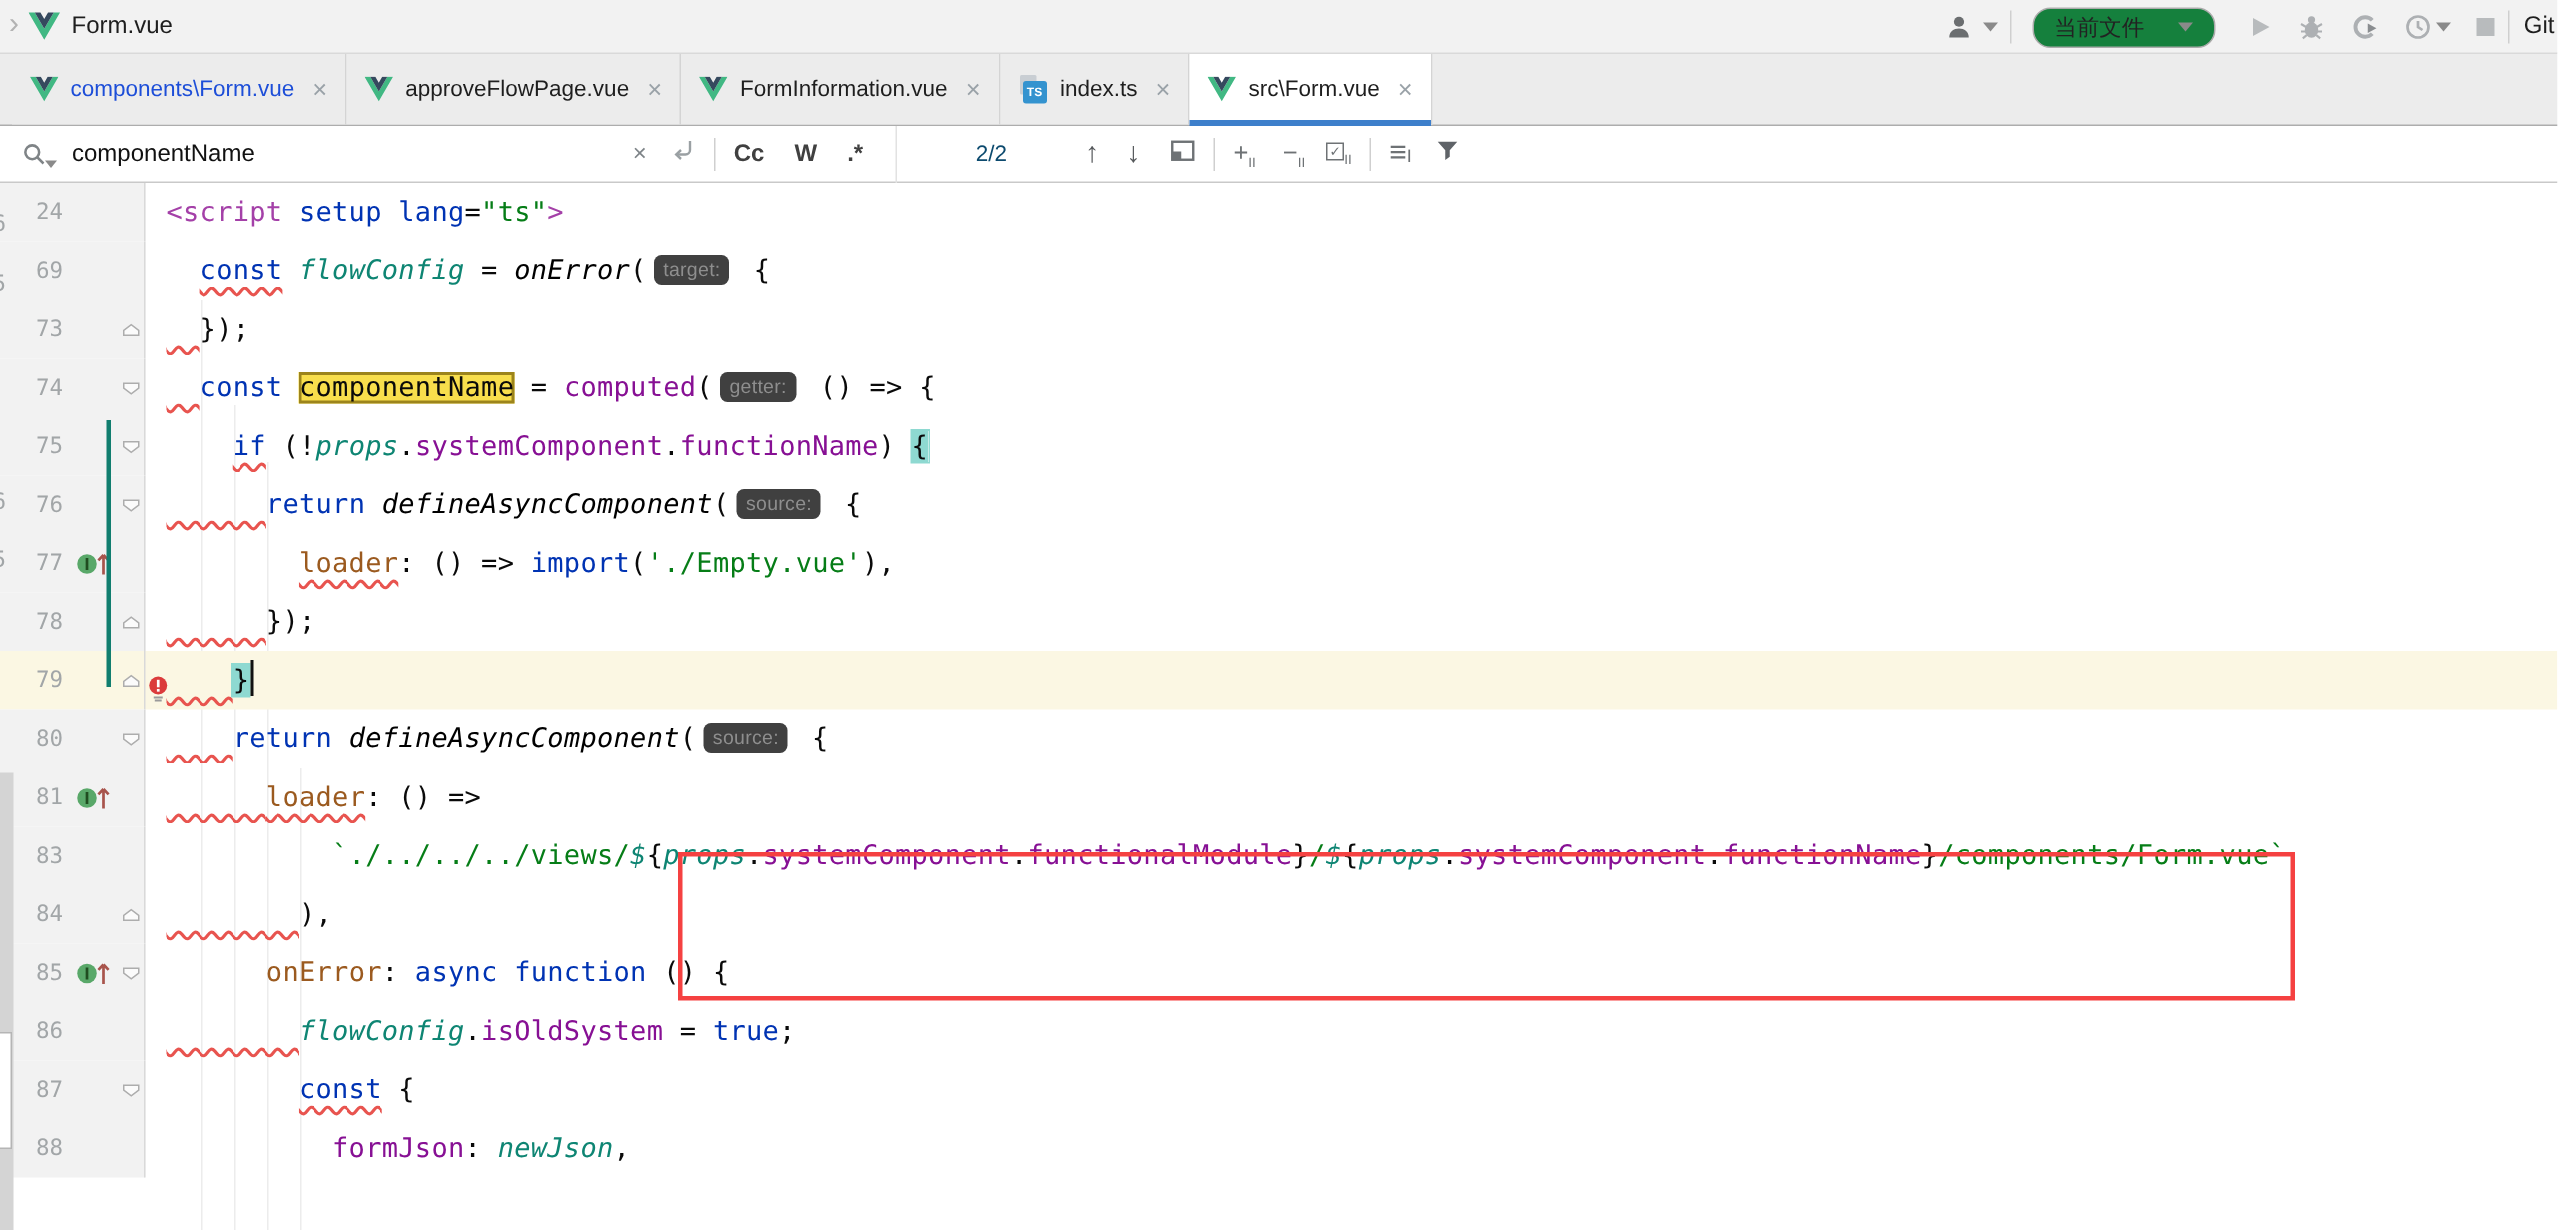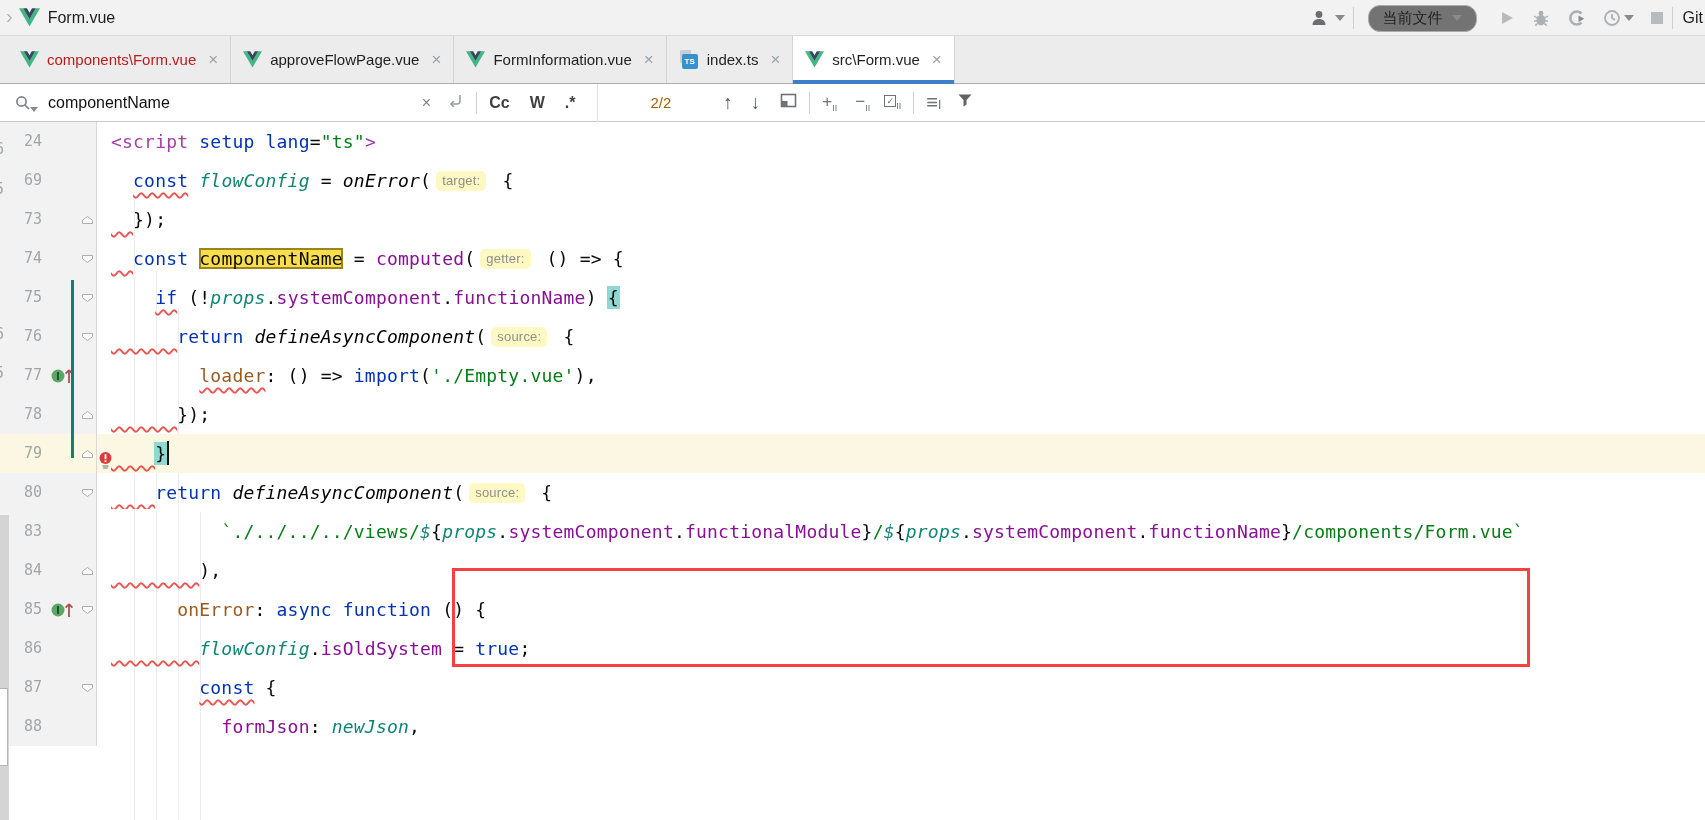--- a/index.html
+++ b/index.html
@@ -10,56 +10,56 @@
   
   .titlebar { position:absolute; left:0; top:0; width:100%; height:36px;
               background:#F2F2F2; border-bottom:1px solid #D9D9D9;
               display:flex; align-items:center; }
   .tb-chevron { color:#B3B3B3; font-size:20px; margin:0 6px 2px 6px; }
   .tb-title { font-size:16px; color:#1E1E1E; margin-left:8px; }
   .tb-right { position:absolute; right:2px; top:0; height:36px; display:flex;
               align-items:center; }
   .vsep { width:1px; height:22px; background:#CFCFCF; }
   .tb-btn { height:27px; border:1px solid #ABABAB; border-radius:12px;
-            background:#737373; display:flex; align-items:center; gap:9px;
+            background:#15803d; display:flex; align-items:center; gap:22px;
             padding:0 14px; margin:0 14px; font-size:15px; color:#222; }
   .chev-down { width:0; height:0; border-left:5px solid transparent;
                border-right:5px solid transparent; border-top:6px solid #8A8A8A; }
   .tb-ic { display:flex; align-items:center; margin:0 8px; }
   .gitlbl { font-size:16px; color:#1E1E1E; margin-left:10px; }
 
   
   .tabbar { position:absolute; left:0; top:36px; width:100%; height:48px;
             background:#ECECEC; border-bottom:1px solid #ADADAD;
             display:flex; align-items:stretch; padding-left:8px; }
   .tab { position:relative; display:flex; align-items:center; gap:8px;
          padding:0 12px; border-right:1px solid #D4D4D4; background:#ECECEC;
          font-size:15px; color:#1E1E1E; cursor:default; }
   .tab.active { background:#FFFFFF; }
-  .tab.modified .tab-label { color:#b91c1c; }
+  .tab.modified .tab-label { color:#1d4ed8; }
   .tab-underline { position:absolute; left:0; right:0; bottom:-1px; height:4px;
                    background:#3D7FCB; }
   .tab-close { color:#9AA2A8; font-size:17px; margin-left:4px; }
   .vue-logo svg { display:block; }
   .ts-wrap { position:relative; width:20px; height:19px; }
   .ts-page { position:absolute; left:1px; top:0; width:11px; height:13px;
              background:#C9CED3; border-radius:1px; }
   .ts-badge { position:absolute; left:3px; top:4px; width:16px; height:15px;
               background:#3493CF; color:#fff; font-size:8px; font-weight:bold;
               display:flex; align-items:center; justify-content:center;
               border-radius:2px; }
 
   
   .searchbar { position:absolute; left:0; top:84px; width:100%; height:38px;
                background:#FFFFFF; border-bottom:1px solid #C9C9C9;
                display:flex; align-items:center; padding-left:14px; }
   .sb-query { font-size:16px; color:#111; margin-left:10px; }
   .sb-gray { color:#7E8488; font-size:16px; }
   .sb-toggle { color:#404040; font-size:16px; font-weight:bold; }
-  .sb-count { font-size:15px; color:#a16207; }
+  .sb-count { font-size:15px; color:#0c4a6e; }
   .sb-arrow { font-size:19px; color:#55585B; font-weight:bold; }
   .ghost { color:#6E7275; font-size:17px; }
   .ghost sub { font-size:9px; }
   .chk { display:inline-flex; align-items:flex-start; }
   .chk .box { width:12px; height:12px; border:1.6px solid #6E7275; font-size:9px;
               color:#6E7275; display:flex; align-items:center; justify-content:center; }
   .lines-ic { font-size:20px; color:#6E7275; letter-spacing:0; }
   .lines-ic .cap { font-size:12px; }
 
   
@@ -83,21 +83,21 @@
   .tk-s  { color:#067D17; }
   .tk-t  { color:#A440A8; }
   .tk-id { color:#0E8573;font-style:italic; }
   .tk-pp { color:#871094;margin-top:24px; }
   .tk-key{ color:#9B5A1F; }
   .tk-fn { color:#000; font-style:italic; }
   .tk-pl { color:#0A0A0A; }
   .sq { text-decoration:underline wavy 1.5px #E8544F; text-underline-offset:5px;
         text-decoration-skip-ink:none; }
   .pill { display:inline-block; font-family:"Liberation Sans",sans-serif;
-          font-size:13px; color:#8E8E8E; background:#fef9c3; border-radius:5px;
+          font-size:13px; color:#8E8E8E; background:#404040; border-radius:5px;
           padding:1px 6px; margin:0 5px; line-height:18px; vertical-align:2px; }
   .match { background:#F8DE4C; box-shadow:inset 0 0 0 2px #9C841C; }
   .brace { background:#8ED9D1; box-shadow:0 0 0 1px #8ED9D1; }
   .caret { display:inline-block; width:2px; height:24px; background:#111;
            vertical-align:-5px; margin-left:1px; }
   .bulb { position:absolute; left:1px; top:10px; }
 
   .guide { position:absolute; width:1px; background:#ECECEC; z-index:0; }
   .changebar { position:absolute; left:71px; top:158px; width:3px; height:178px;
                background:#117E6F; }
@@ -371,20 +371,32 @@
           <div class="g-num">80</div>
           <div class="g-icon"></div>
           <div class="g-fold">
             <svg width="13" height="10">
               <path d="M1.5 1.5h10v3.2L6.5 8.5 1.5 4.7Z" fill="#FBFBFB" stroke="#ADADAD"></path>
             </svg>
           </div>
           <div class="code"><span class="sq">&nbsp;&nbsp;&nbsp;&nbsp;</span><span class="tk-k">return</span><span class="tk-pl"> </span><span class="tk-fn">defineAsyncComponent</span><span class="tk-pl">(</span><span class="pill">source:</span><span class="tk-pl"> {</span></div>
         </div>
         <div class="row">
+          <div class="g-num">81</div>
+          <div class="g-icon">
+            <svg width="26" height="20">
+              <circle cx="8" cy="10" r="6.5" fill="#59A869"></circle>
+              <rect x="7.1" y="6" width="1.8" height="8" fill="#204D20"></rect>
+              <path d="M19 17V4M19 4l-3.4 3.6M19 4l3.4 3.6" stroke="#A8544C" stroke-width="1.8" fill="none"></path>
+            </svg>
+          </div>
+          <div class="g-fold"></div>
+          <div class="code"><span class="sq">&nbsp;&nbsp;&nbsp;&nbsp;&nbsp;&nbsp;</span><span class="tk-key sq">loader</span><span class="tk-pl">: () =&gt;</span></div>
+        </div>
+        <div class="row">
           <div class="g-num">83</div>
           <div class="g-icon"></div>
           <div class="g-fold"></div>
           <div class="code"><span class="">&nbsp;&nbsp;&nbsp;&nbsp;&nbsp;&nbsp;&nbsp;&nbsp;&nbsp;&nbsp;</span><span class="tk-s">`./../../../views/</span><span class="tk-id">$</span><span class="tk-pl">{</span><span class="tk-id">props</span><span class="tk-pl">.</span><span class="tk-pp">systemComponent</span><span class="tk-pl">.</span><span class="tk-pp">functionalModule</span><span class="tk-pl">}</span><span class="tk-s">/</span><span class="tk-id">$</span><span class="tk-pl">{</span><span class="tk-id">props</span><span class="tk-pl">.</span><span class="tk-pp">systemComponent</span><span class="tk-pl">.</span><span class="tk-pp">functionName</span><span class="tk-pl">}</span><span class="tk-s">/components/Form.vue`</span></div>
         </div>
         <div class="row">
           <div class="g-num">84</div>
           <div class="g-icon"></div>
           <div class="g-fold">
             <svg width="13" height="10">

